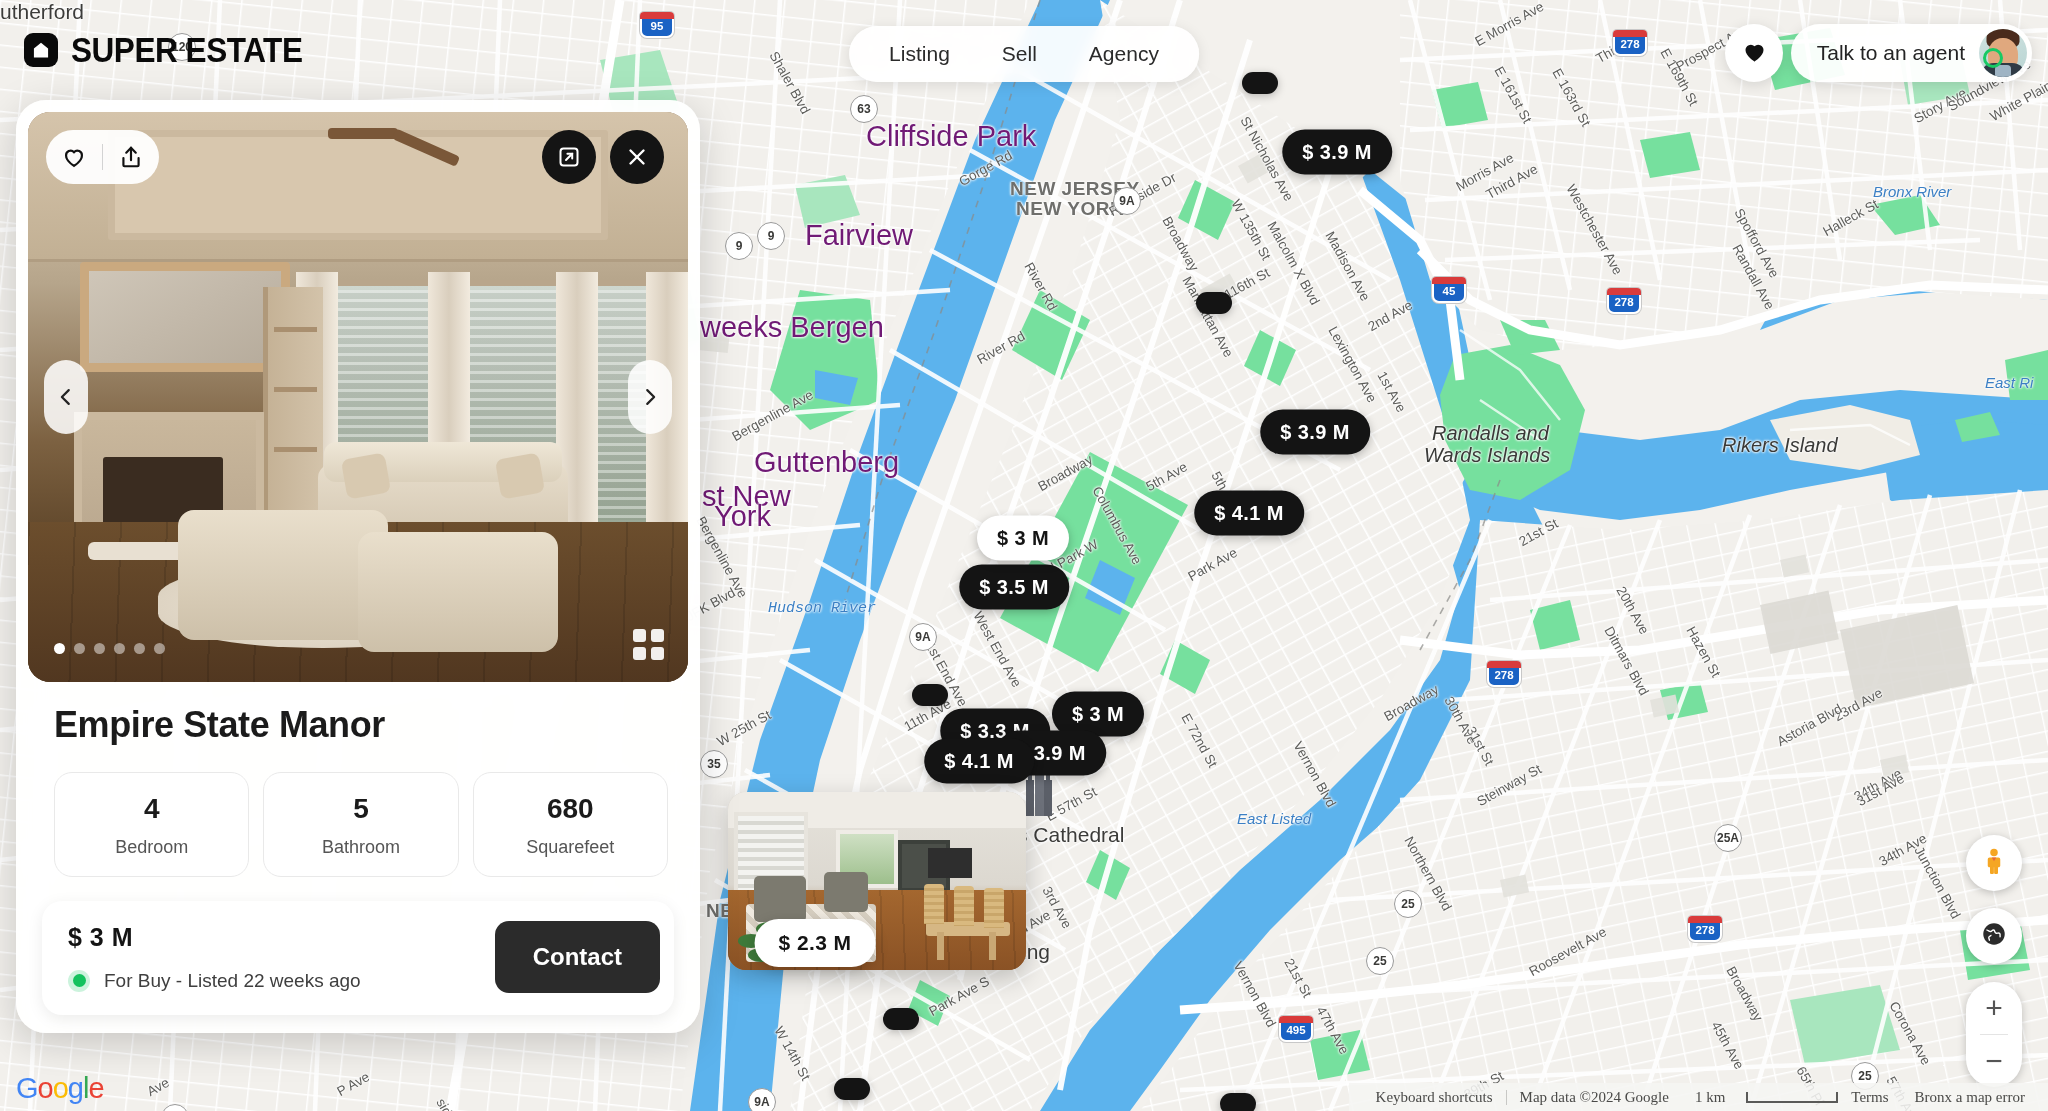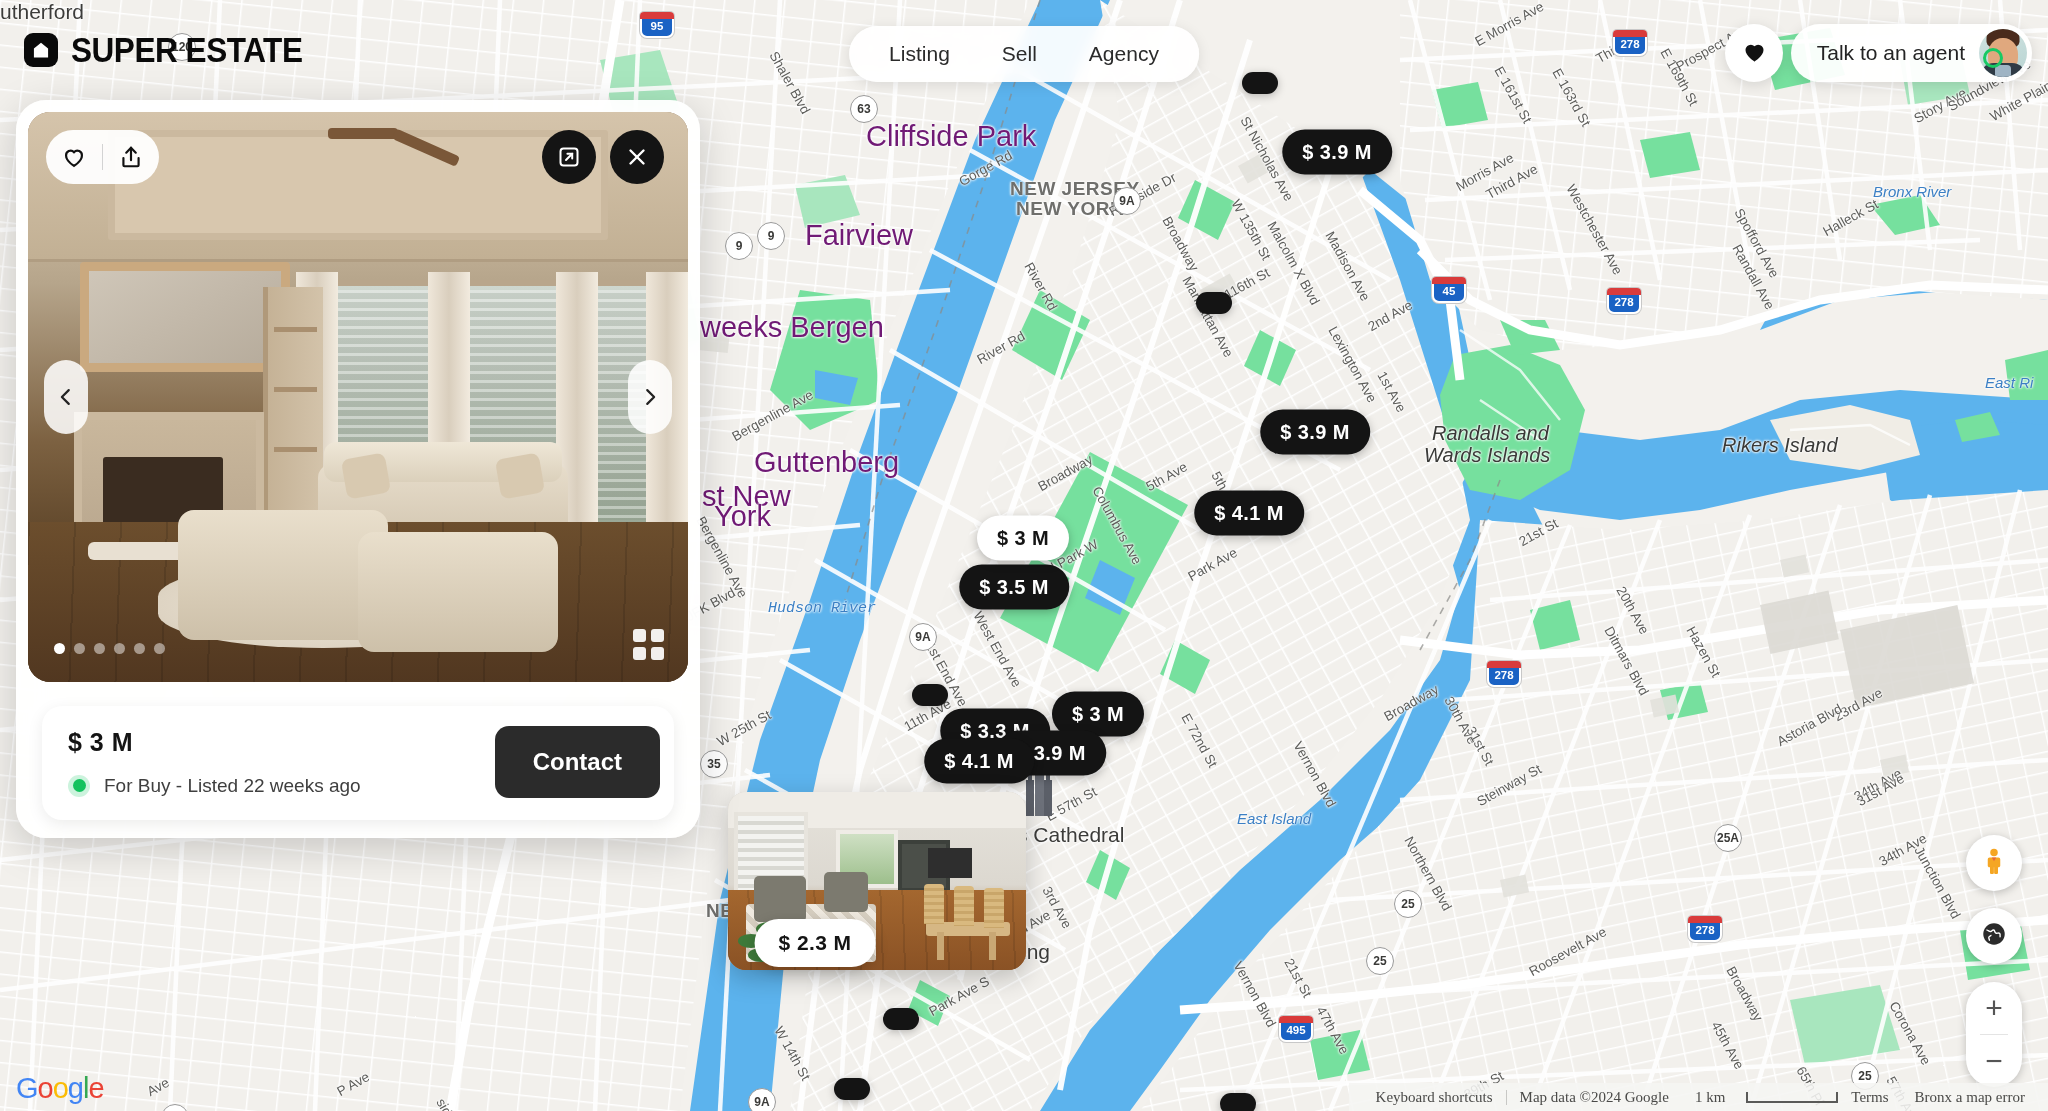--- a/index.html
+++ b/index.html
@@ -588,21 +588,21 @@
       <div class="map-label big-place" style="left: 700px; top: 311px;">weeks Bergen</div>
       <div class="map-label big-place" style="left: 754px; top: 446px;">Guttenberg</div>
       <div class="map-label big-place" style="left: 702px; top: 480px;">st New</div>
       <div class="map-label big-place" style="left: 714px; top: 500px;">York</div>
       <div class="map-label state" style="left: 1010px; top: 178px;">NEW JERSEY</div>
       <div class="map-label state" style="left: 1016px; top: 198px;">NEW YORK</div>
       <div class="map-label island" style="left: 1432px; top: 422px;">Randalls and</div>
       <div class="map-label island" style="left: 1424px; top: 444px;">Wards Islands</div>
       <div class="map-label island" style="left: 1722px; top: 434px;">Rikers Island</div>
       <div class="map-label water-name" style="left: 768px; top: 600px; font-family: Liberation Mono, monospace;">Hudson River</div>
-      <div class="map-label water-name" style="left: 1237px; top: 810px;">East Island</div>
+      <div class="map-label water-name" style="left: 1237px; top: 810px;">East Listed</div>
       <div class="map-label water-name" style="left: 1873px; top: 183px;">Bronx River</div>
       <div class="map-label water-name" style="left: 1985px; top: 374px;">East Ri</div>
       <div class="map-label place" style="left: 1013px; top: 823px;">'s Cathedral</div>
       <div class="map-label place" style="left: 1022px; top: 940px;">ing</div>
       <div class="map-label state" style="left: 706px; top: 900px;">NEW YORK</div>
       <div class="map-label street" style="left: 773px; top: 45px; transform: rotate(61deg); transform-origin: left center;">Shaler Blvd</div>
       <div class="map-label street" style="left: 960px; top: 175px; transform: rotate(-29deg); transform-origin: left center;">Gorge Rd</div>
       <div class="map-label street" style="left: 1028px; top: 256px; transform: rotate(61deg); transform-origin: left center;">River Rd</div>
       <div class="map-label street" style="left: 978px; top: 353px; transform: rotate(-29deg); transform-origin: left center;">River Rd</div>
       <div class="map-label street" style="left: 733px; top: 430px; transform: rotate(-29deg); transform-origin: left center;">Bergenline Ave</div>
@@ -927,20 +927,37 @@
 
     <div id="btn-grid">
       <i></i>
         <i></i>
         <i></i>
         <i></i>
     </div>
   </div>
 
 
+  <div id="card-body">
+    <div id="prop-title">Empire State Manor</div>
+    <div id="stat-row">
+      <div class="stat-box">
+        <div class="val">4</div>
+        <div class="lbl">Bedroom</div>
+      </div>
+      <div class="stat-box">
+        <div class="val">5</div>
+        <div class="lbl">Bathroom</div>
+      </div>
+      <div class="stat-box">
+        <div class="val">680</div>
+        <div class="lbl">Squarefeet</div>
+      </div>
+    </div>
+  </div>
 
   <div id="card-footer">
     <div id="footer-left">
       <div class="price">$ 3 M</div>
       <div class="status">
         <span class="dot-outer">
             <i class="dot-inner"></i>
           </span>
         <span class="txt">For Buy - Listed 22 weeks ago</span>
       </div>

